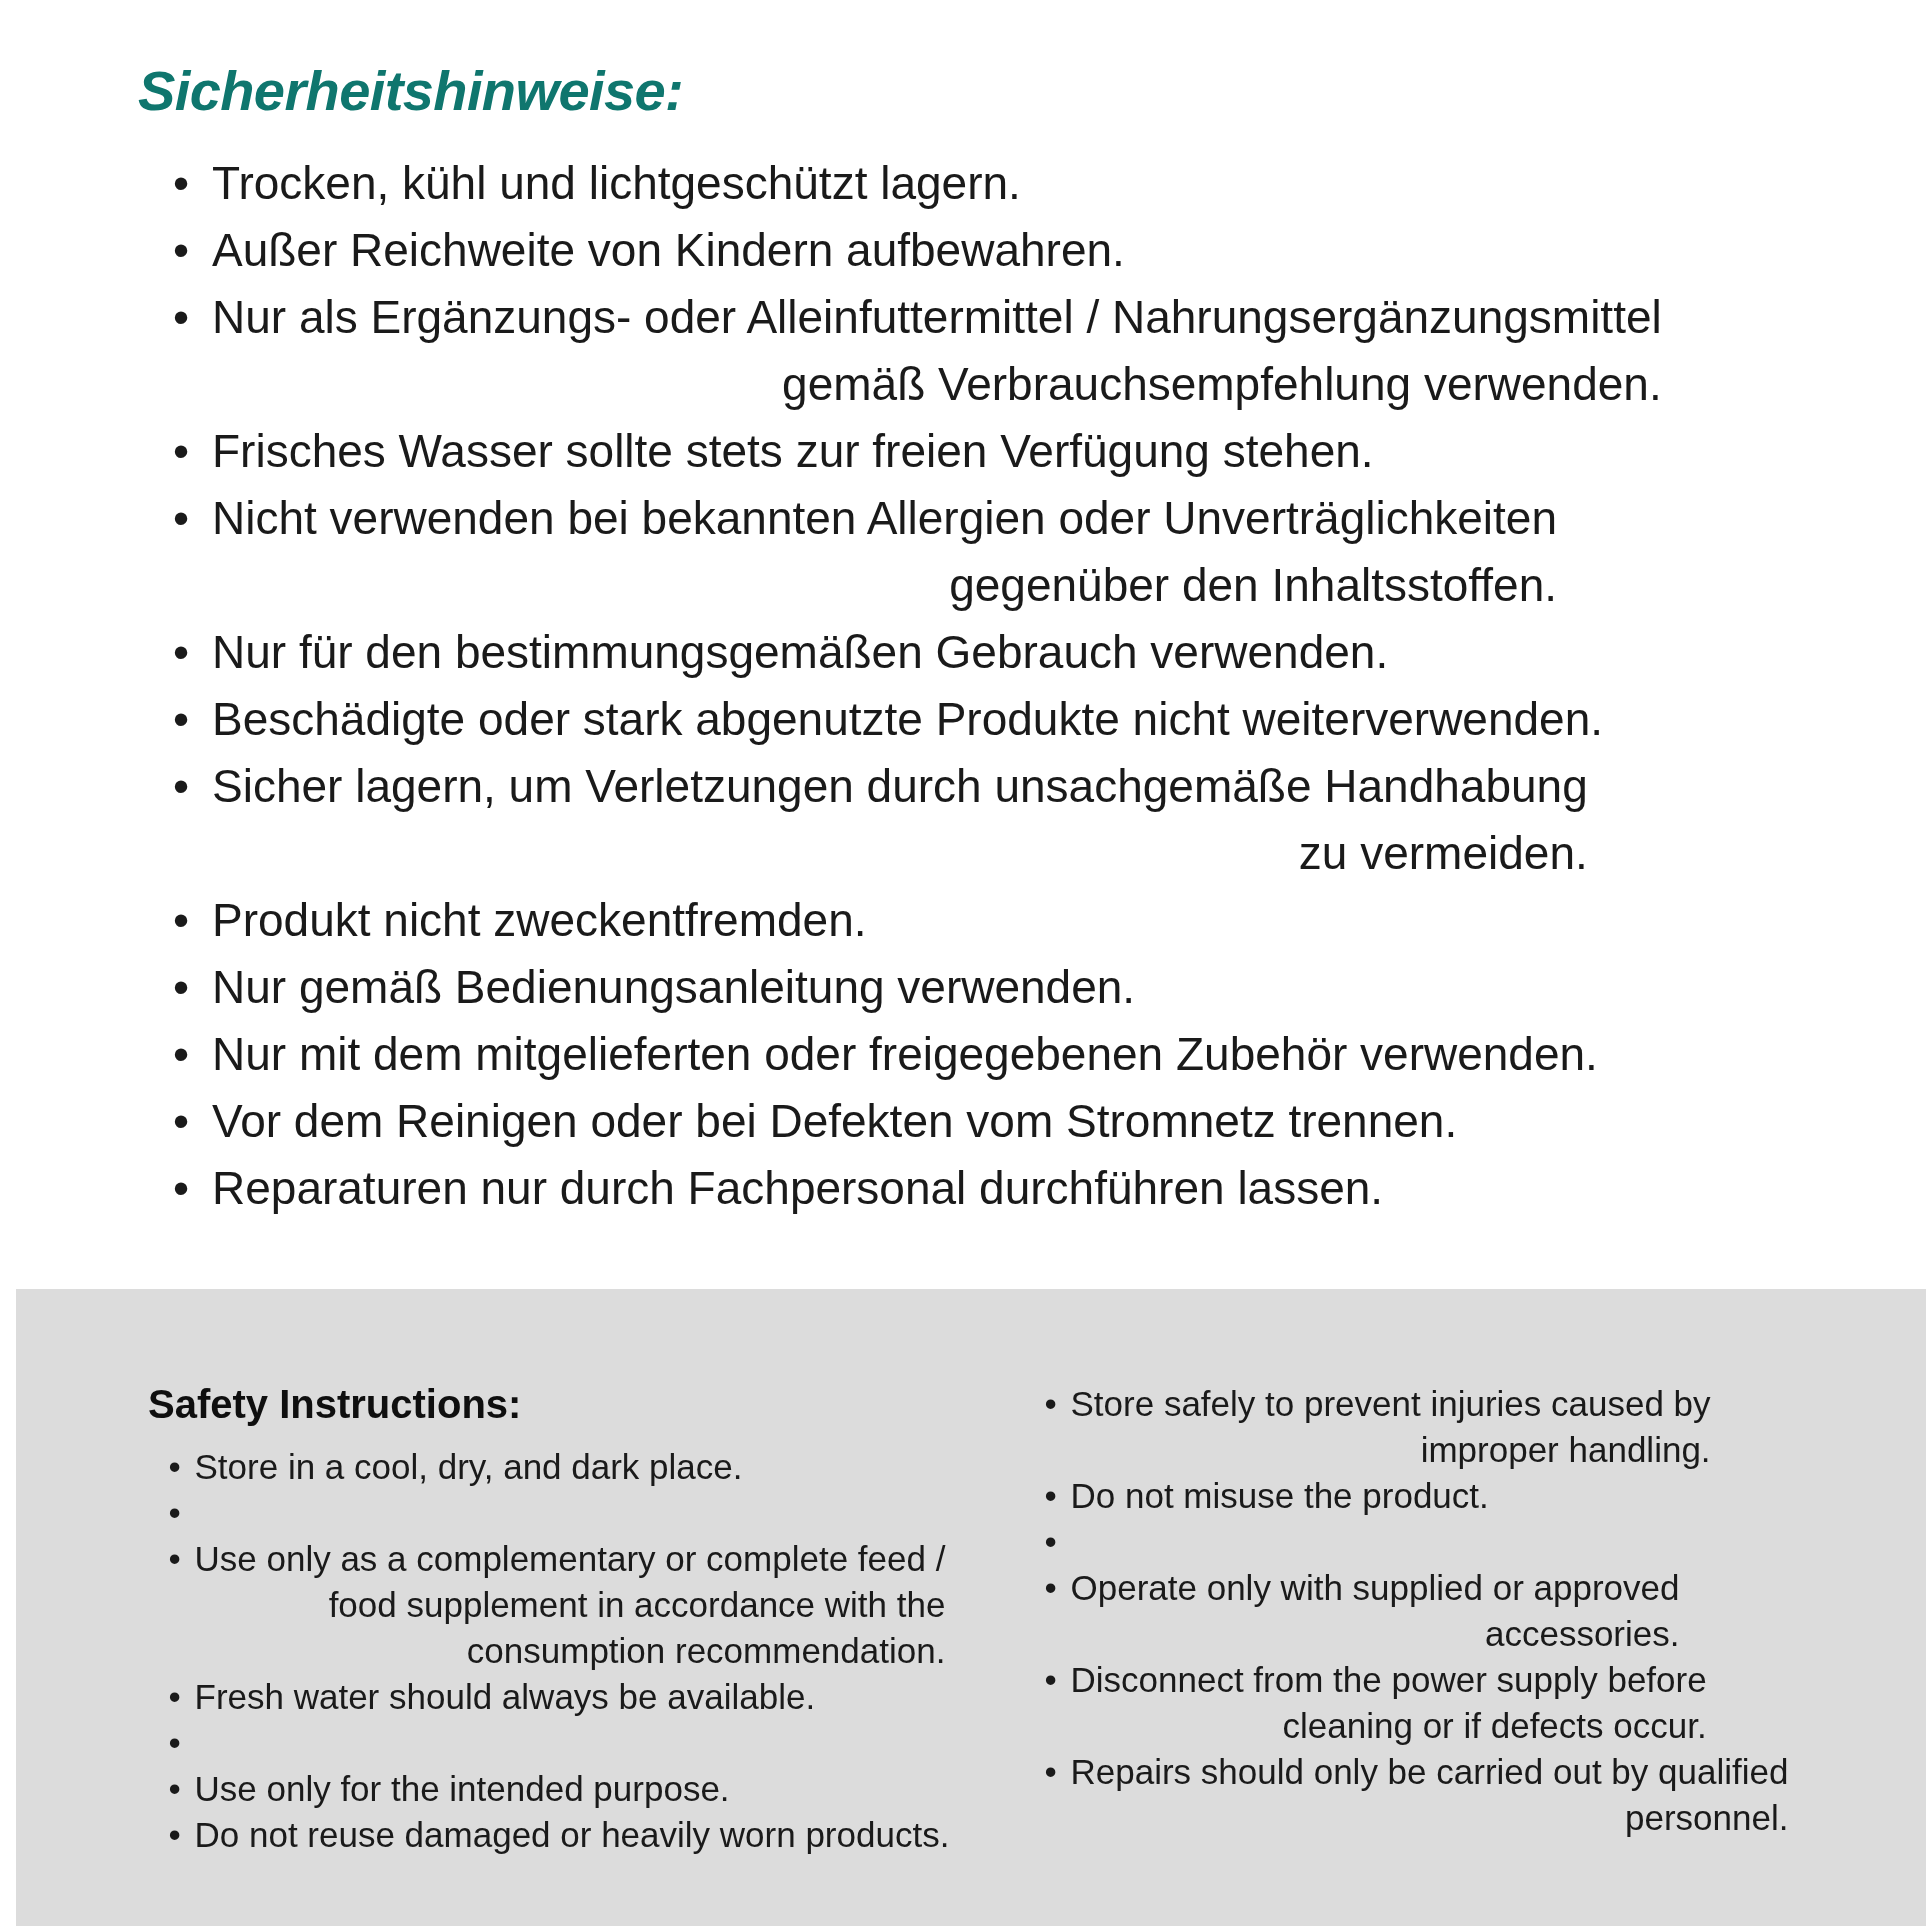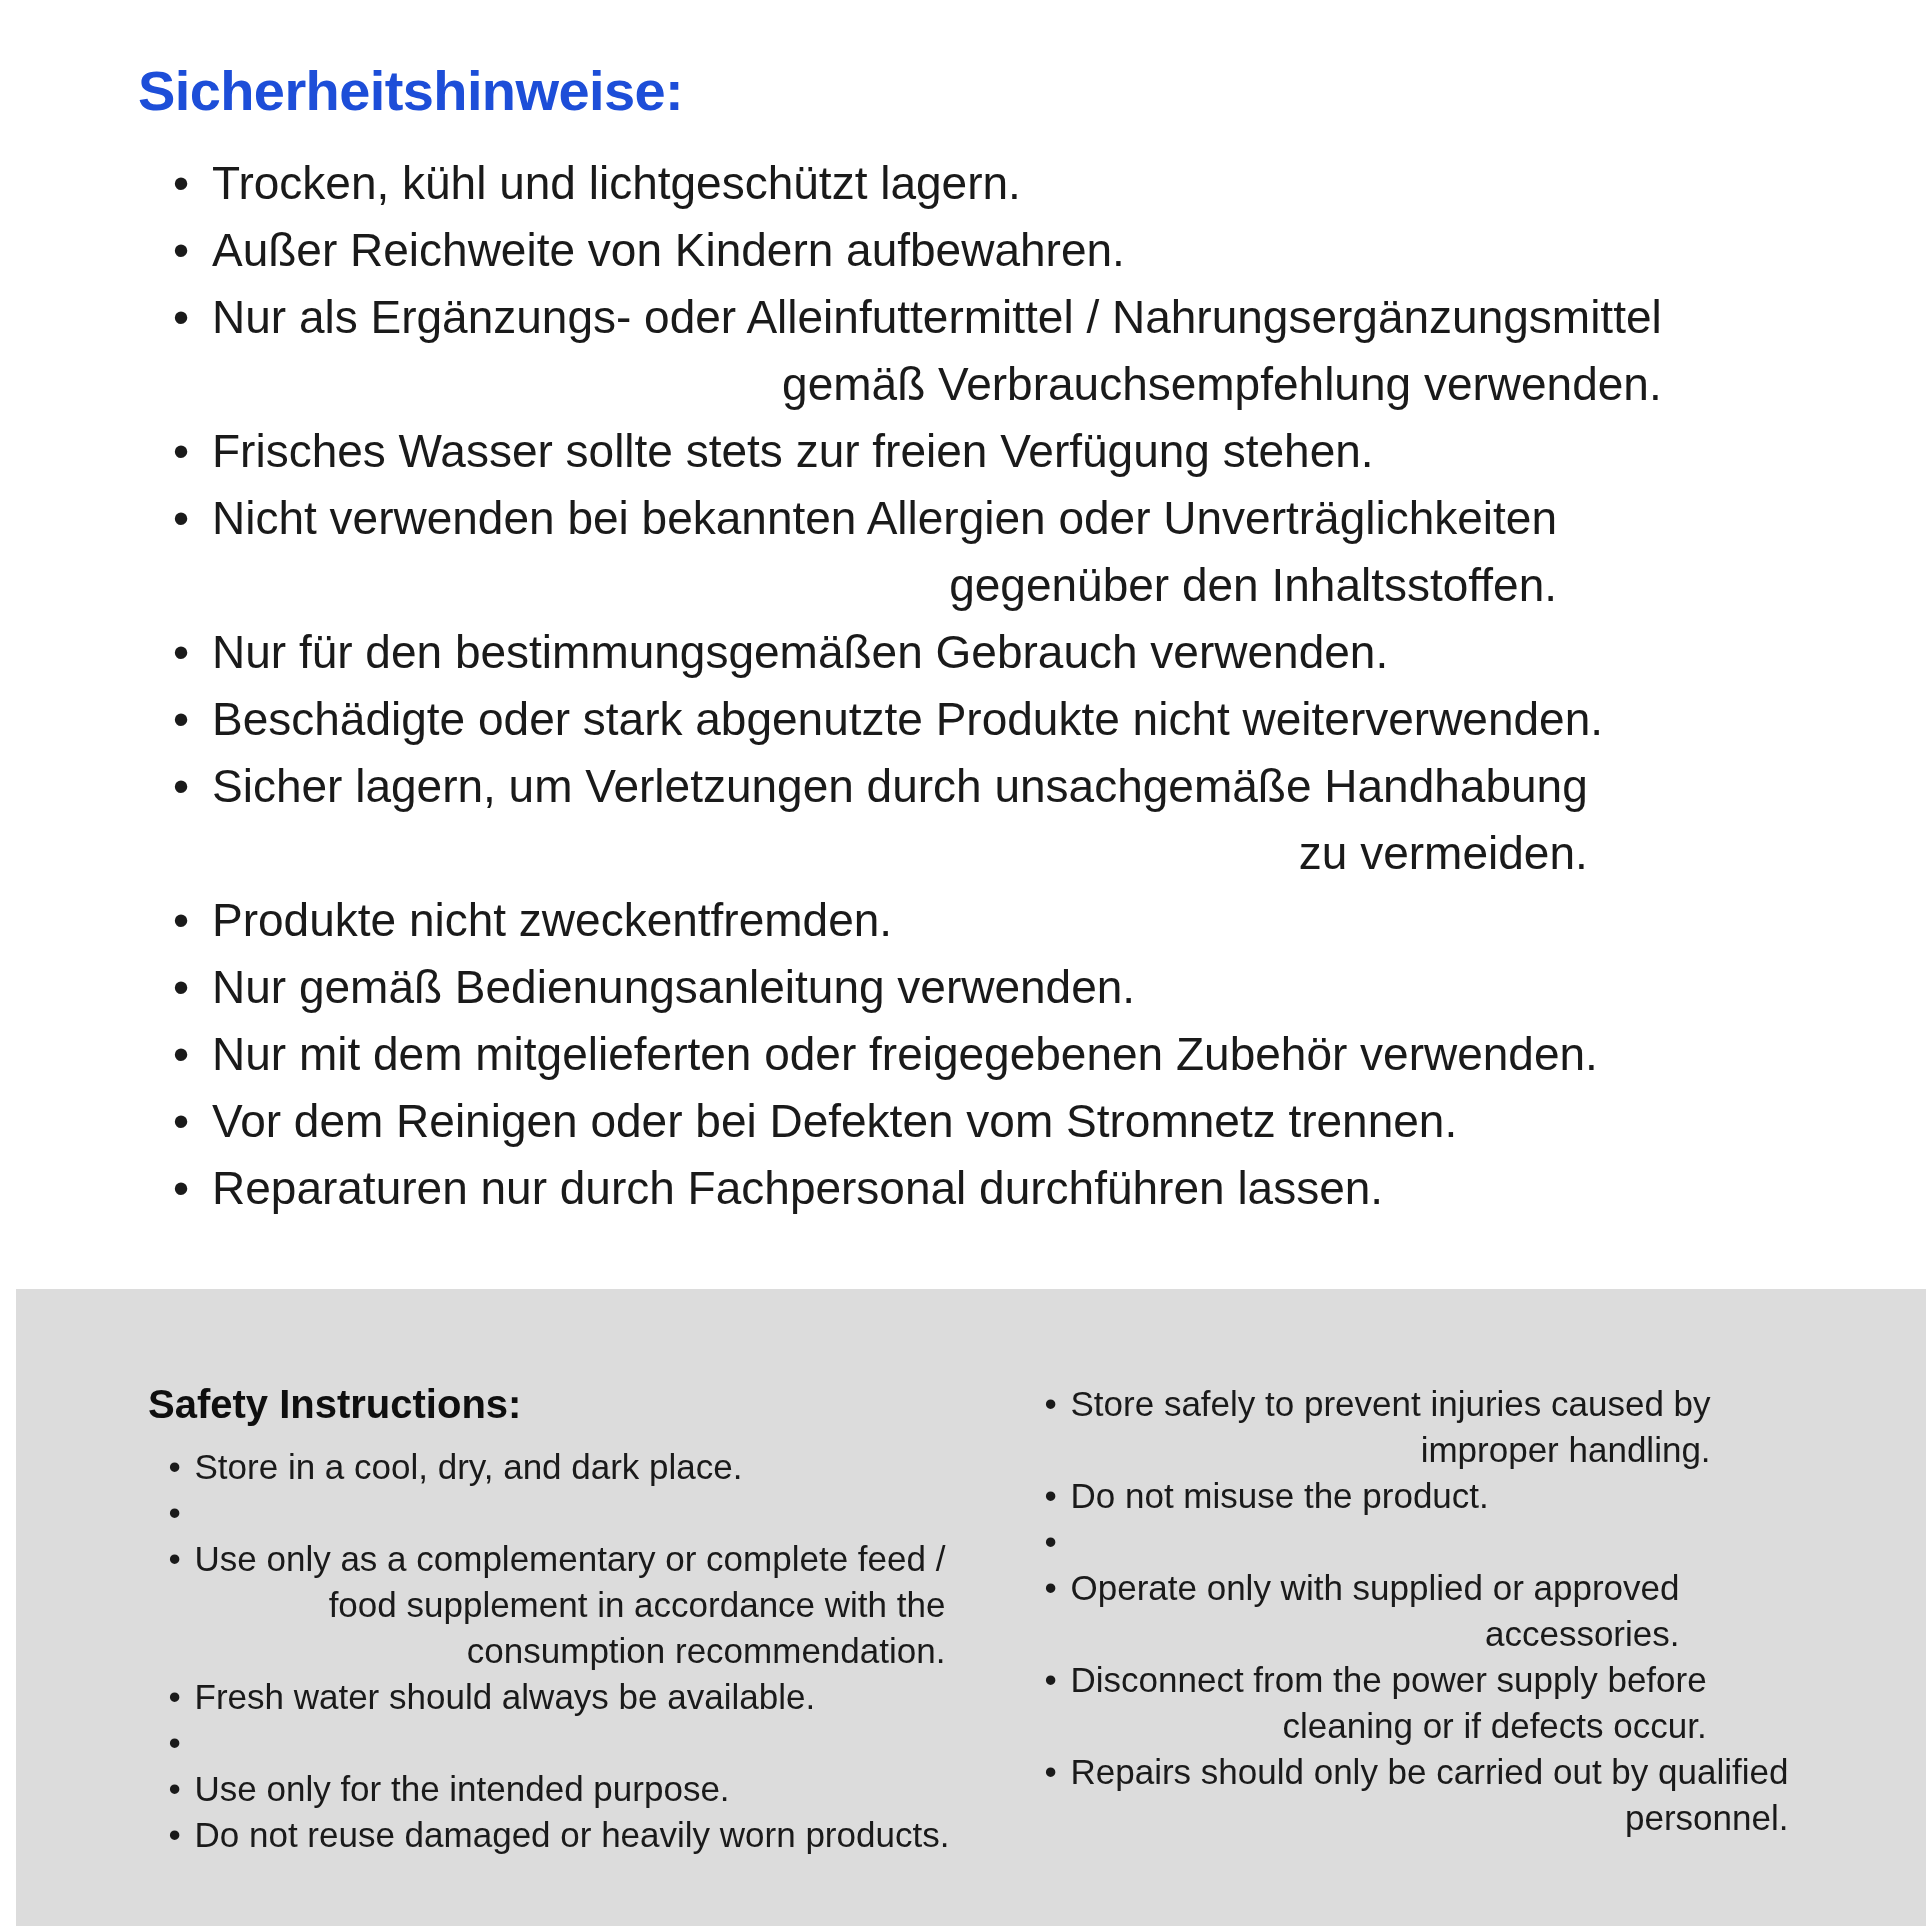--- a/index.html
+++ b/index.html
@@ -18,21 +18,22 @@
   .txt { white-space: pre-line; text-align: right; }
 
   
   .de-section { padding: 59px 64px 0 138px; }
   .de-title {
     margin: 0 0 27px 0;
     font-size: 56px;
     line-height: 1.15;
     font-weight: 700;
     letter-spacing: -0.6px;
-    color: #1d4ed8;
+    color: #0f766e;
+    font-style: italic;
   }
   .de-list {
     padding-left: 35px;
     font-size: 46px;
     line-height: 67px;
   }
   .de-list .bullet { width: 39px; }
 
   
   .en-section {
@@ -101,21 +102,21 @@
           <span class="bullet">•</span>
           <span class="txt">Beschädigte oder stark abgenutzte Produkte nicht weiterverwenden.</span>
         </li>
       <li>
           <span class="bullet">•</span>
           <span class="txt">Sicher lagern, um Verletzungen durch unsachgemäße Handhabung
 zu vermeiden.</span>
         </li>
       <li>
           <span class="bullet">•</span>
-          <span class="txt">Produkte nicht zweckentfremden.</span>
+          <span class="txt">Produkt nicht zweckentfremden.</span>
         </li>
       <li>
           <span class="bullet">•</span>
           <span class="txt">Nur gemäß Bedienungsanleitung verwenden.</span>
         </li>
       <li>
           <span class="bullet">•</span>
           <span class="txt">Nur mit dem mitgelieferten oder freigegebenen Zubehör verwenden.</span>
         </li>
       <li>

